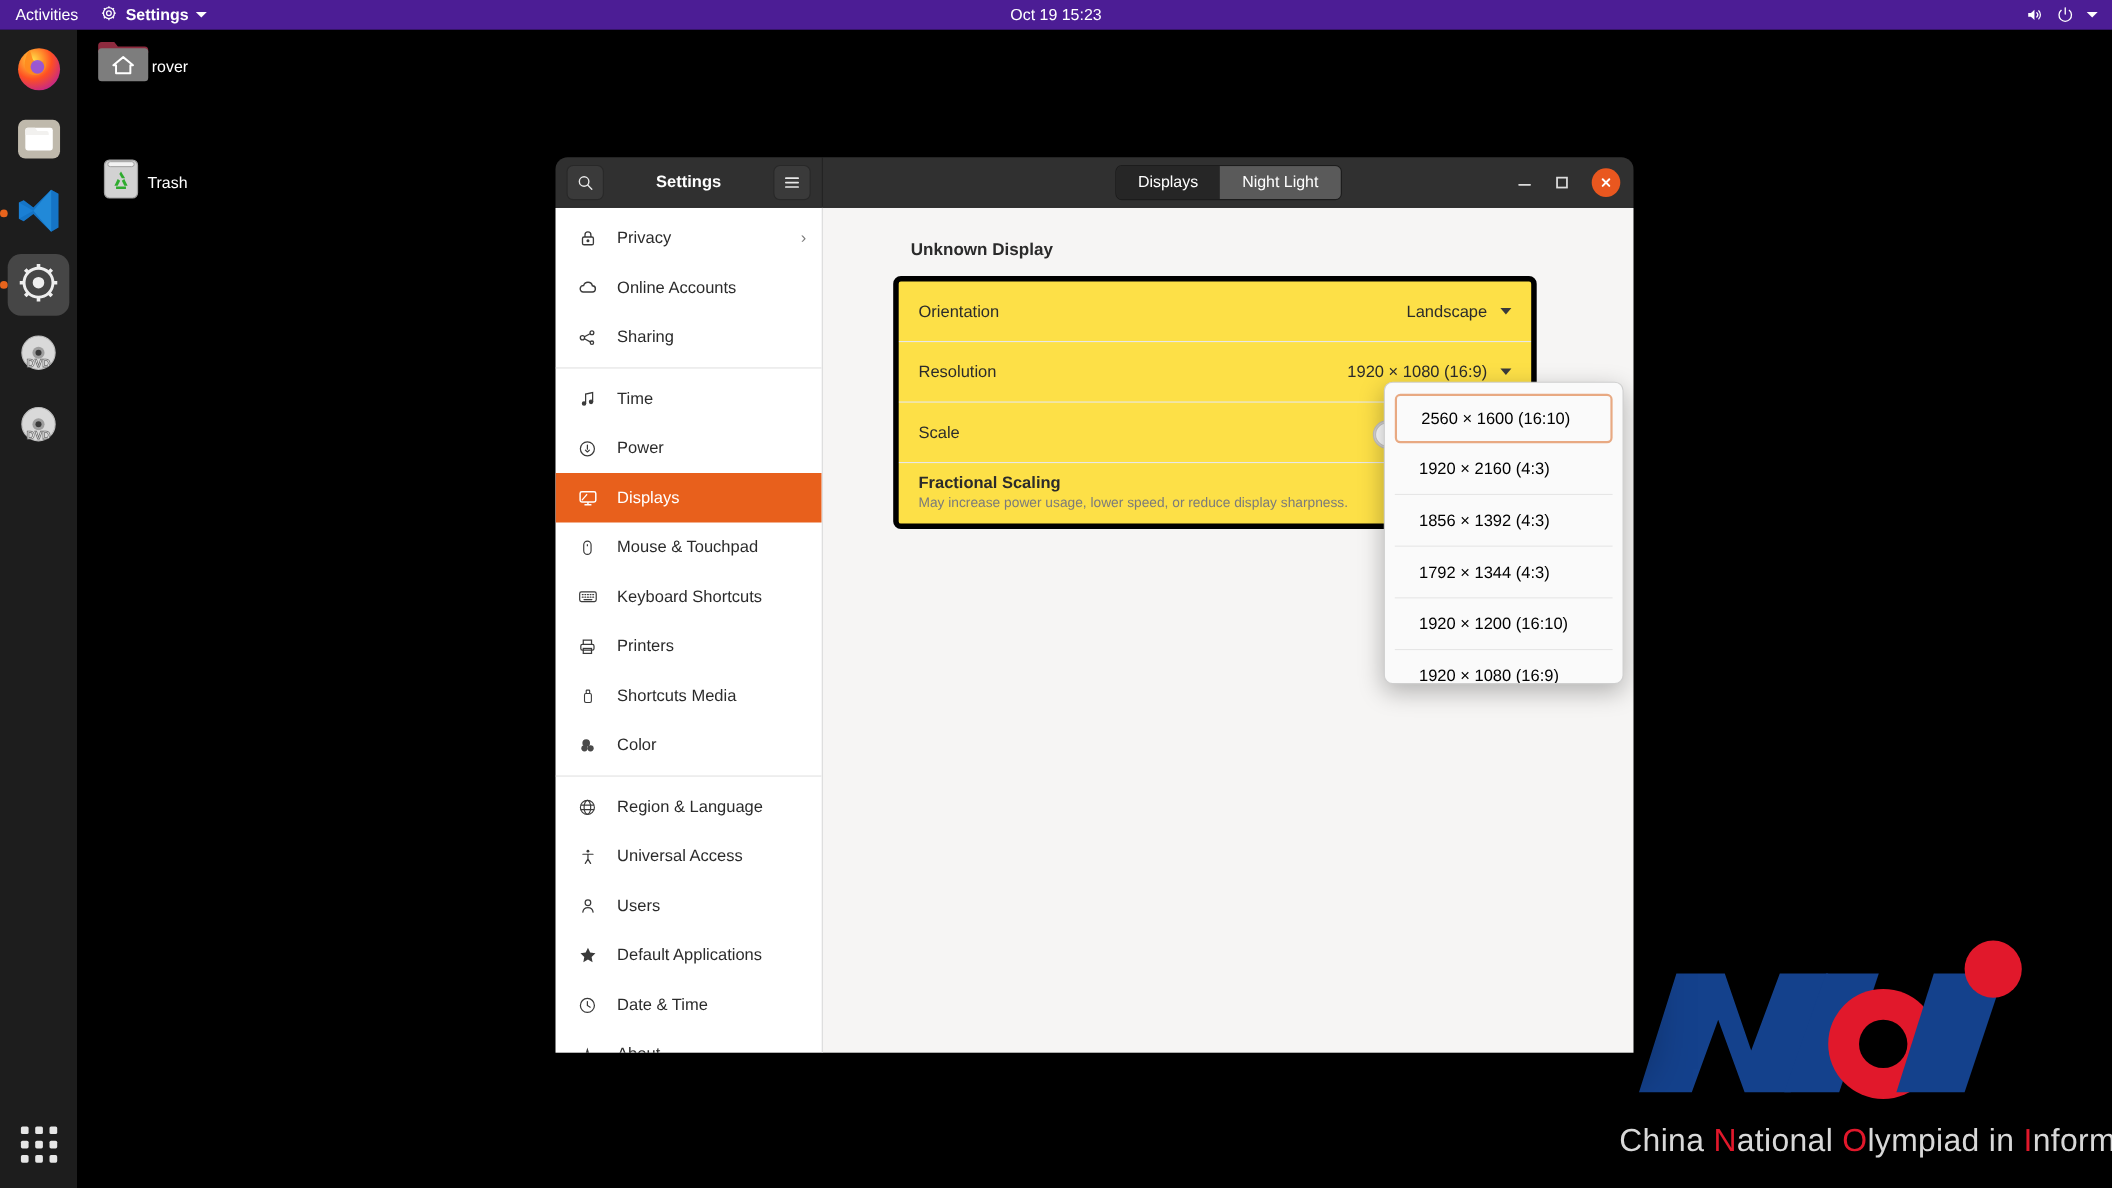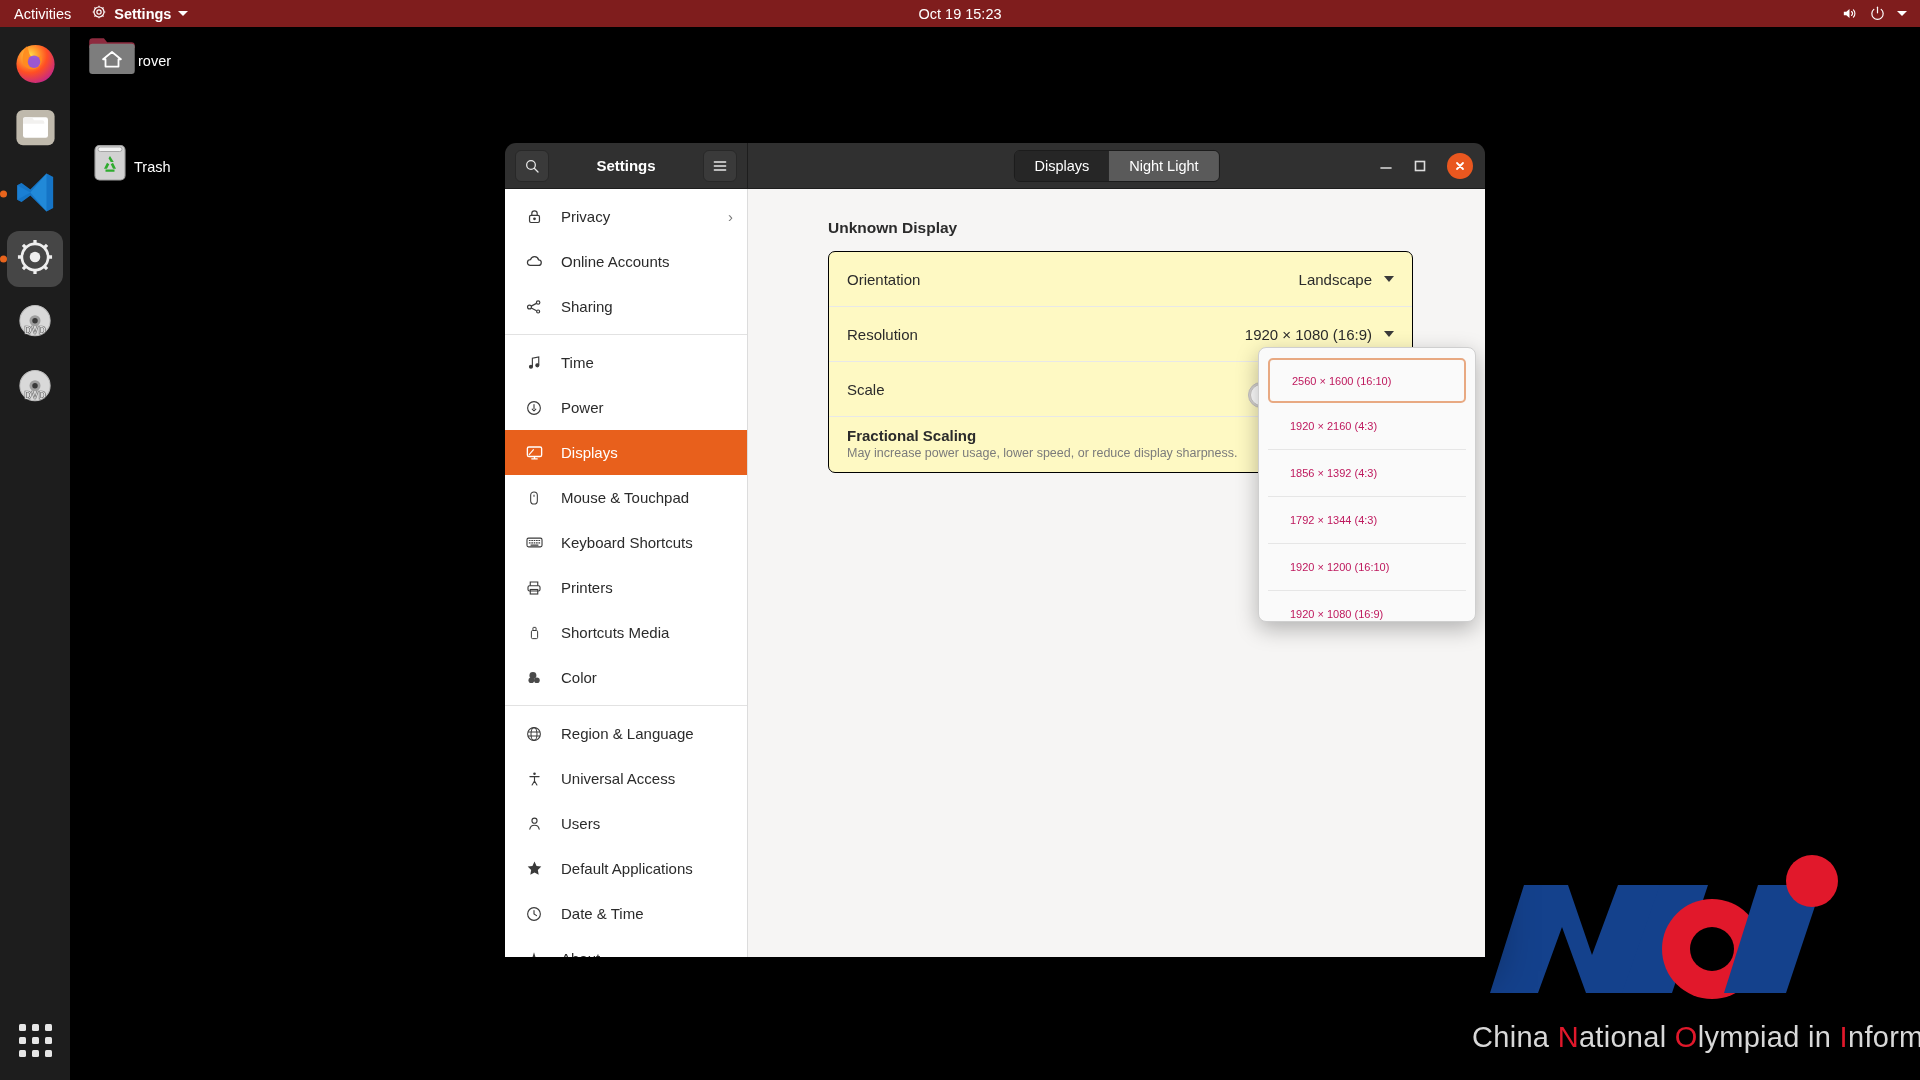--- a/index.html
+++ b/index.html
@@ -7,21 +7,21 @@
     width: 1920px; height: 1080px;
     overflow: hidden;
     background: #000;
     font-family: "Liberation Sans", sans-serif;
   }
 
   
   #top-bar {
     position: absolute; top: 0; left: 0;
     width: 1920px; height: 27px;
-    background: #7f1d1d;
+    background: #4c1d95;
     display: flex; align-items: center;
     color: #ffffff;
     font-size: 14.5px;
     z-index: 100;
   }
   .tb-activities {
     padding: 0 10px 0 14px; height: 27px;
     display: flex; align-items: center;
     cursor: pointer;
   }
@@ -203,23 +203,23 @@
   #content {
     flex: 1; background: #f6f5f4;
     padding: 30px 0 0 0;
     position: relative;
   }
   #disp-name {
     font-size: 15.5px; font-weight: 700;
     color: #2b2b2b; margin: 0 0 14px 80px;
   }
   #card {
-    margin-left: 80px; width: 585px;
-    background: #fef9c3;
-    border: 1px solid #000000;
+    margin-left: 64px; width: 585px;
+    background: #fde047;
+    border: 5px solid #000000;
     border-radius: 7px;
     overflow: hidden;
   }
   .row {
     display: flex; align-items: center;
     min-height: 55px; padding: 0 18px;
     border-bottom: 1px solid #e8e8e8;
     font-size: 15px; color: #2b2b2b;
     cursor: pointer;
   }
@@ -268,21 +268,21 @@
     top: -9px; left: 141px;
     width: 0; height: 0;
     border-left: 10px solid transparent;
     border-right: 10px solid transparent;
     border-bottom: 9px solid #fafafa;
     filter: drop-shadow(0 -1px 0 #cfcfcf);
   }
   .pop-item {
     height: 47px; display: flex; align-items: center;
     padding: 0 10px 0 22px;
-    font-size: 11px; color: #be185d;
+    font-size: 15px; color: #000000;
     margin: 0 9px;
     cursor: pointer;
     border-bottom: 1px solid #e6e6e6;
   }
   .pop-item:last-child { border-bottom: 1px solid #e6e6e6; }
   .pop-item.first { border-bottom: none; }
   .pop-item.sel {
     border: 2px solid #e8a982;
     border-radius: 5px;
     background: #fafafa;

